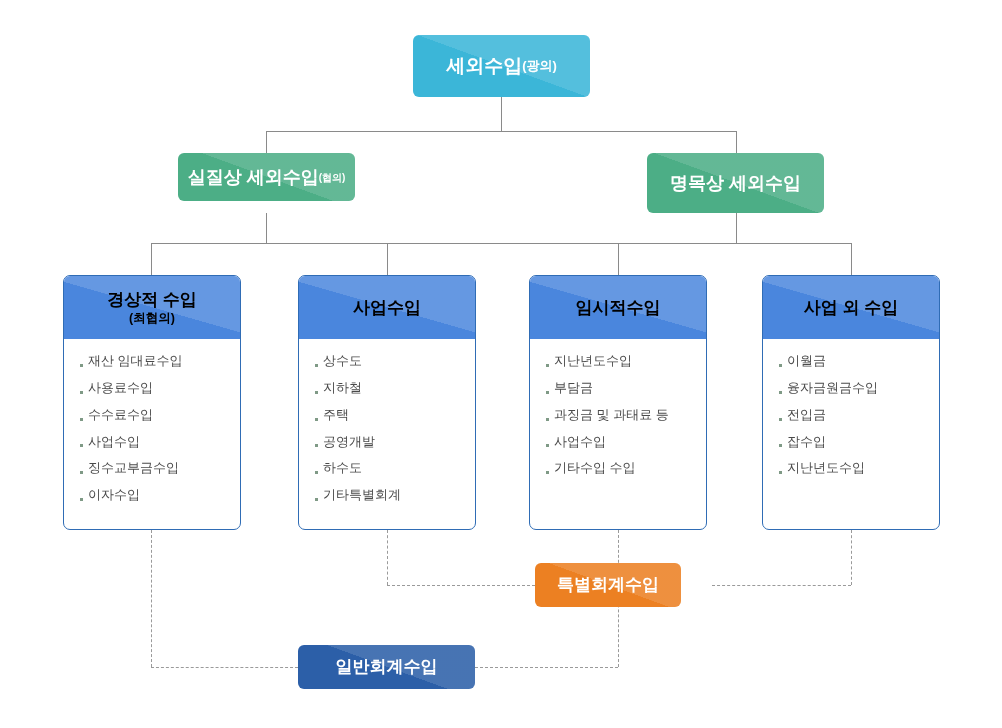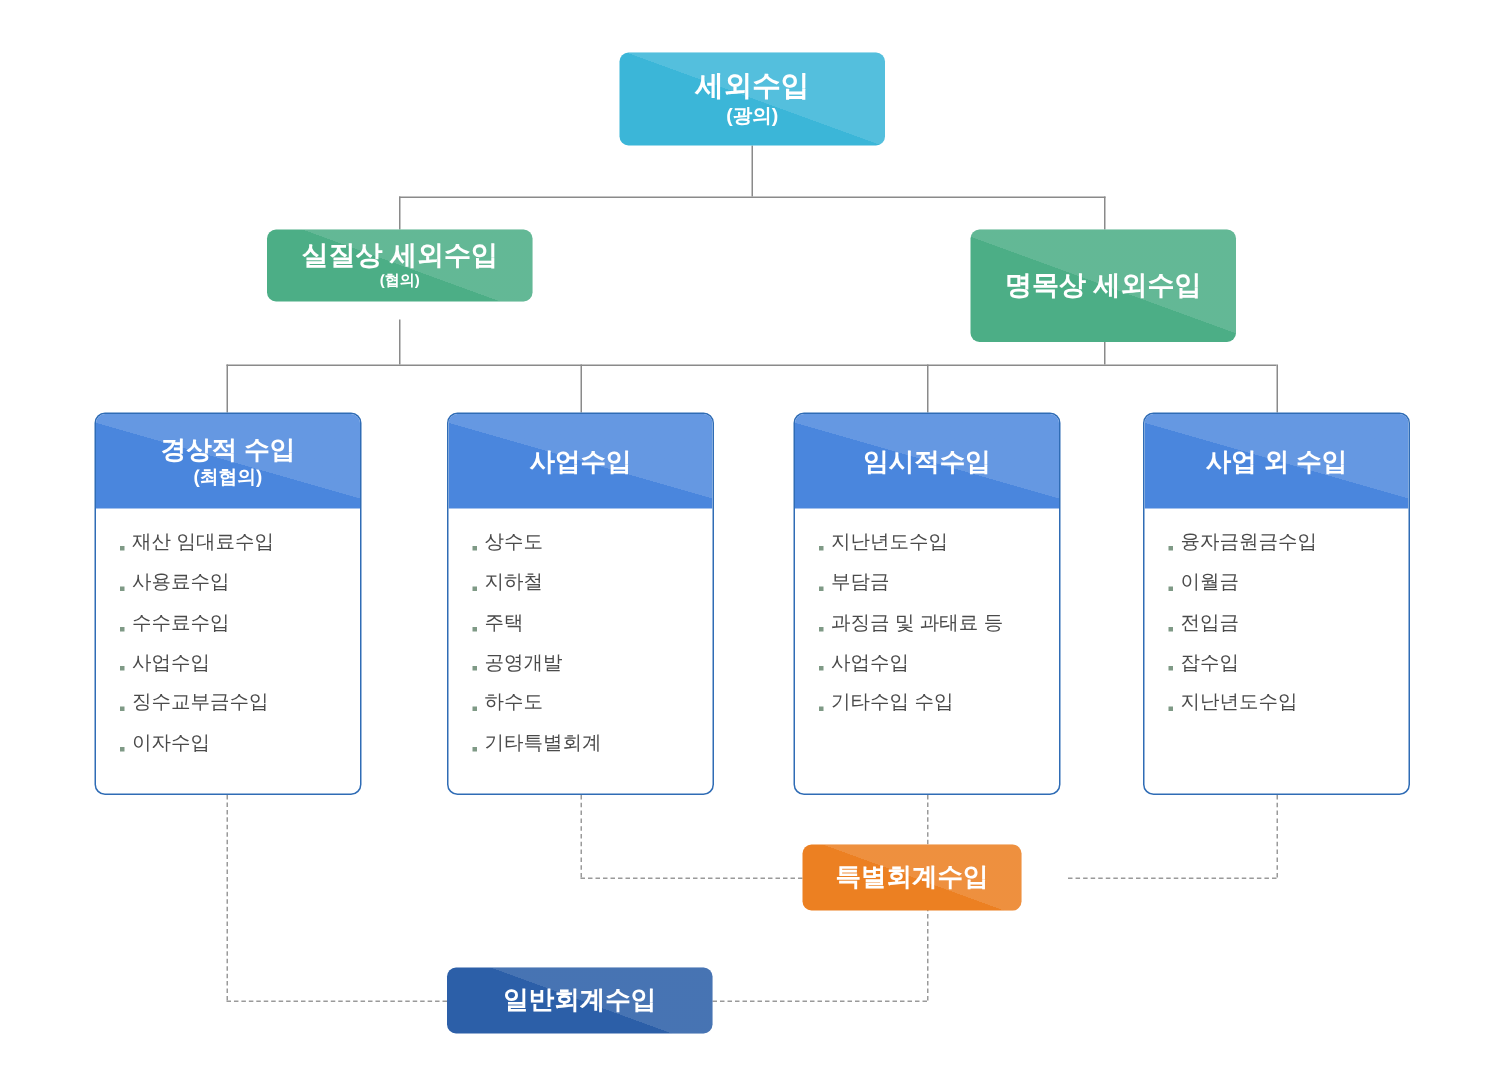--- a/index.html
+++ b/index.html
@@ -39,21 +39,21 @@
     width: 0;
     border-left: 1px dashed #9a9a9a;
   }
 
   
   .node {
     position: absolute;
     border-radius: 6px;
     box-sizing: border-box;
     display: flex;
-    flex-direction: column;
+    flex-direction: row;
     align-items: center;
     justify-content: center;
     text-align: center;
     color: #ffffff;
     overflow: hidden;
   }
   .node .ttl {
     font-weight: bold;
     line-height: 1.15;
     position: relative;
@@ -83,21 +83,21 @@
   .n-root {
     left: 413px; top: 35px; width: 177px; height: 62px;
     background: #3bb6d8;
   }
   .n-root .ttl { font-size: 19px; }
   .n-root .sub { font-size: 13px; margin-top: 1px; }
 
   
   .n-green { background: #4cae86; }
   .n-g1 { left: 178px; top: 153px; width: 177px; height: 48px; }
-  .n-g2 { left: 647px; top: 153px; width: 177px; height: 75px; }
+  .n-g2 { left: 647px; top: 153px; width: 177px; height: 60px; }
   .n-green .ttl { font-size: 18px; }
   .n-green .sub { font-size: 10px; margin-top: 1px; }
 
   
   .card {
     position: absolute;
     top: 275px;
     width: 178px;
     height: 255px;
     border: 1px solid #2f6cb5;
@@ -107,21 +107,21 @@
     overflow: hidden;
   }
   .card-head {
     position: relative;
     height: 63px;
     background: #4a86dd;
     display: flex;
     flex-direction: column;
     align-items: center;
     justify-content: center;
-    color: #ffffff;
+    color: #000000;
     text-align: center;
     overflow: hidden;
   }
   .card-head::after {
     content: "";
     position: absolute;
     left: 0; top: 0; right: 0; bottom: 0;
     background: linear-gradient(196deg,
                 rgba(255,255,255,0.15) 0%,
                 rgba(255,255,255,0.15) 49.6%,
@@ -322,25 +322,25 @@
     </div>
   </div>
 
   <div class="card c4">
     <div class="card-head">
       <div class="ttl">사업 외 수입</div>
     </div>
     <div class="card-body">
       <div class="bullet-row">
         <span class="bullet-dot"></span>
+        <span class="bullet-text">이월금</span>
+      </div>
+      <div class="bullet-row">
+        <span class="bullet-dot"></span>
         <span class="bullet-text">융자금원금수입</span>
-      </div>
-      <div class="bullet-row">
-        <span class="bullet-dot"></span>
-        <span class="bullet-text">이월금</span>
       </div>
       <div class="bullet-row">
         <span class="bullet-dot"></span>
         <span class="bullet-text">전입금</span>
       </div>
       <div class="bullet-row">
         <span class="bullet-dot"></span>
         <span class="bullet-text">잡수입</span>
       </div>
       <div class="bullet-row">

